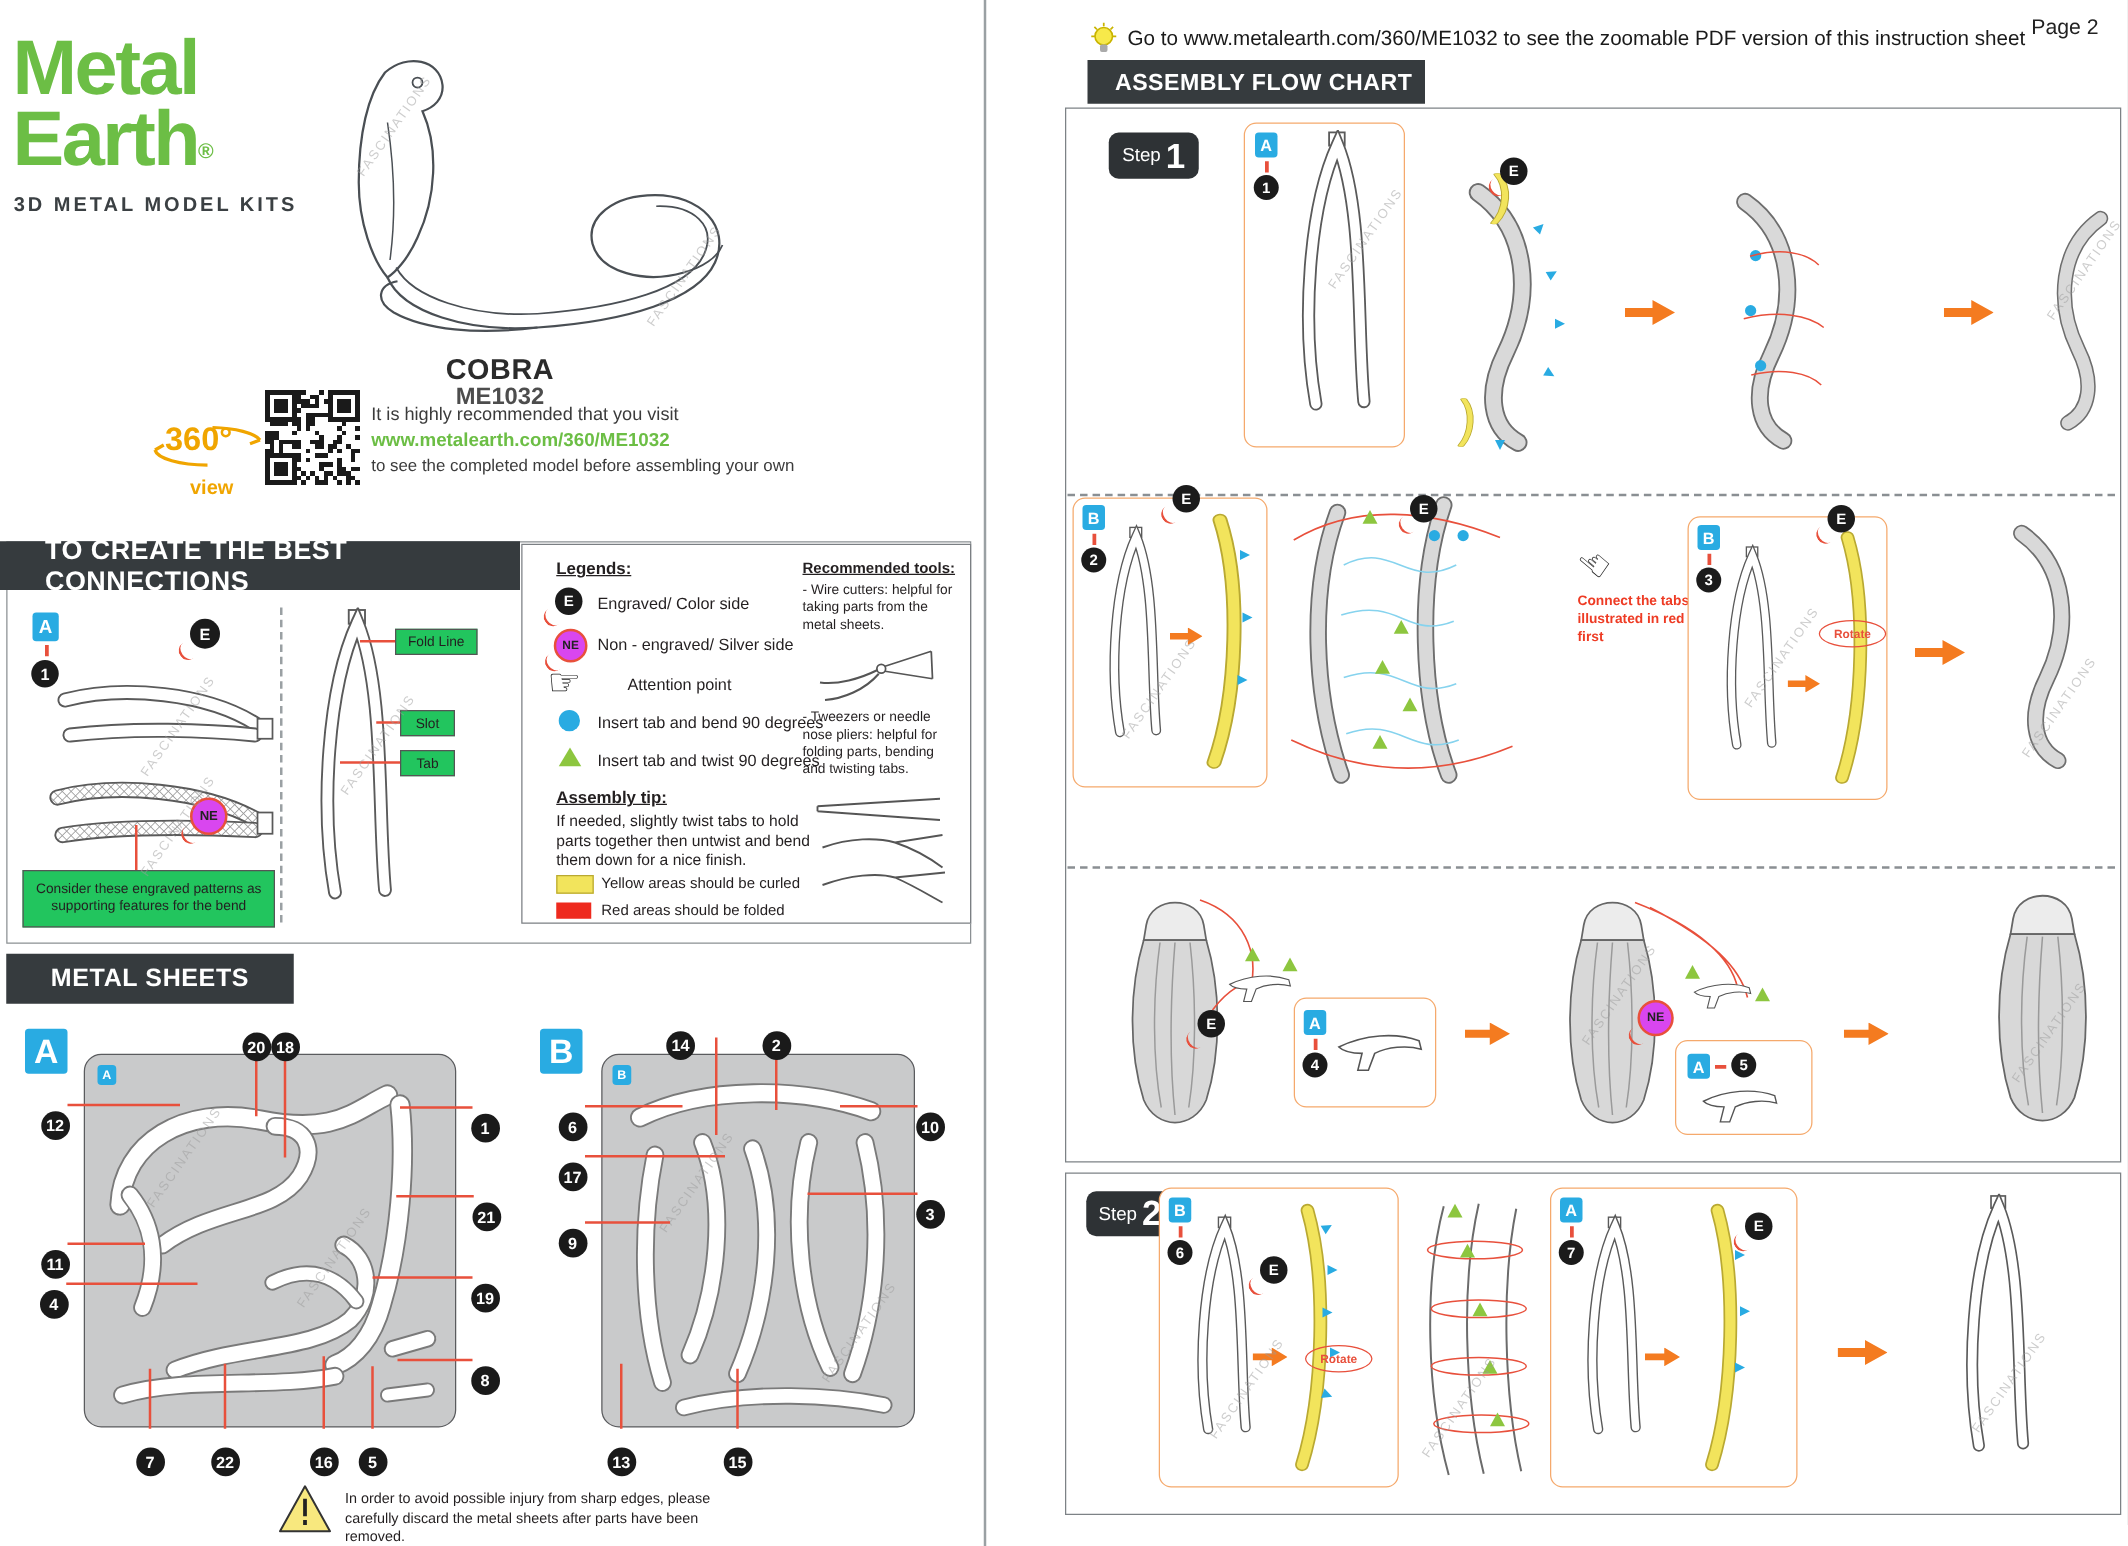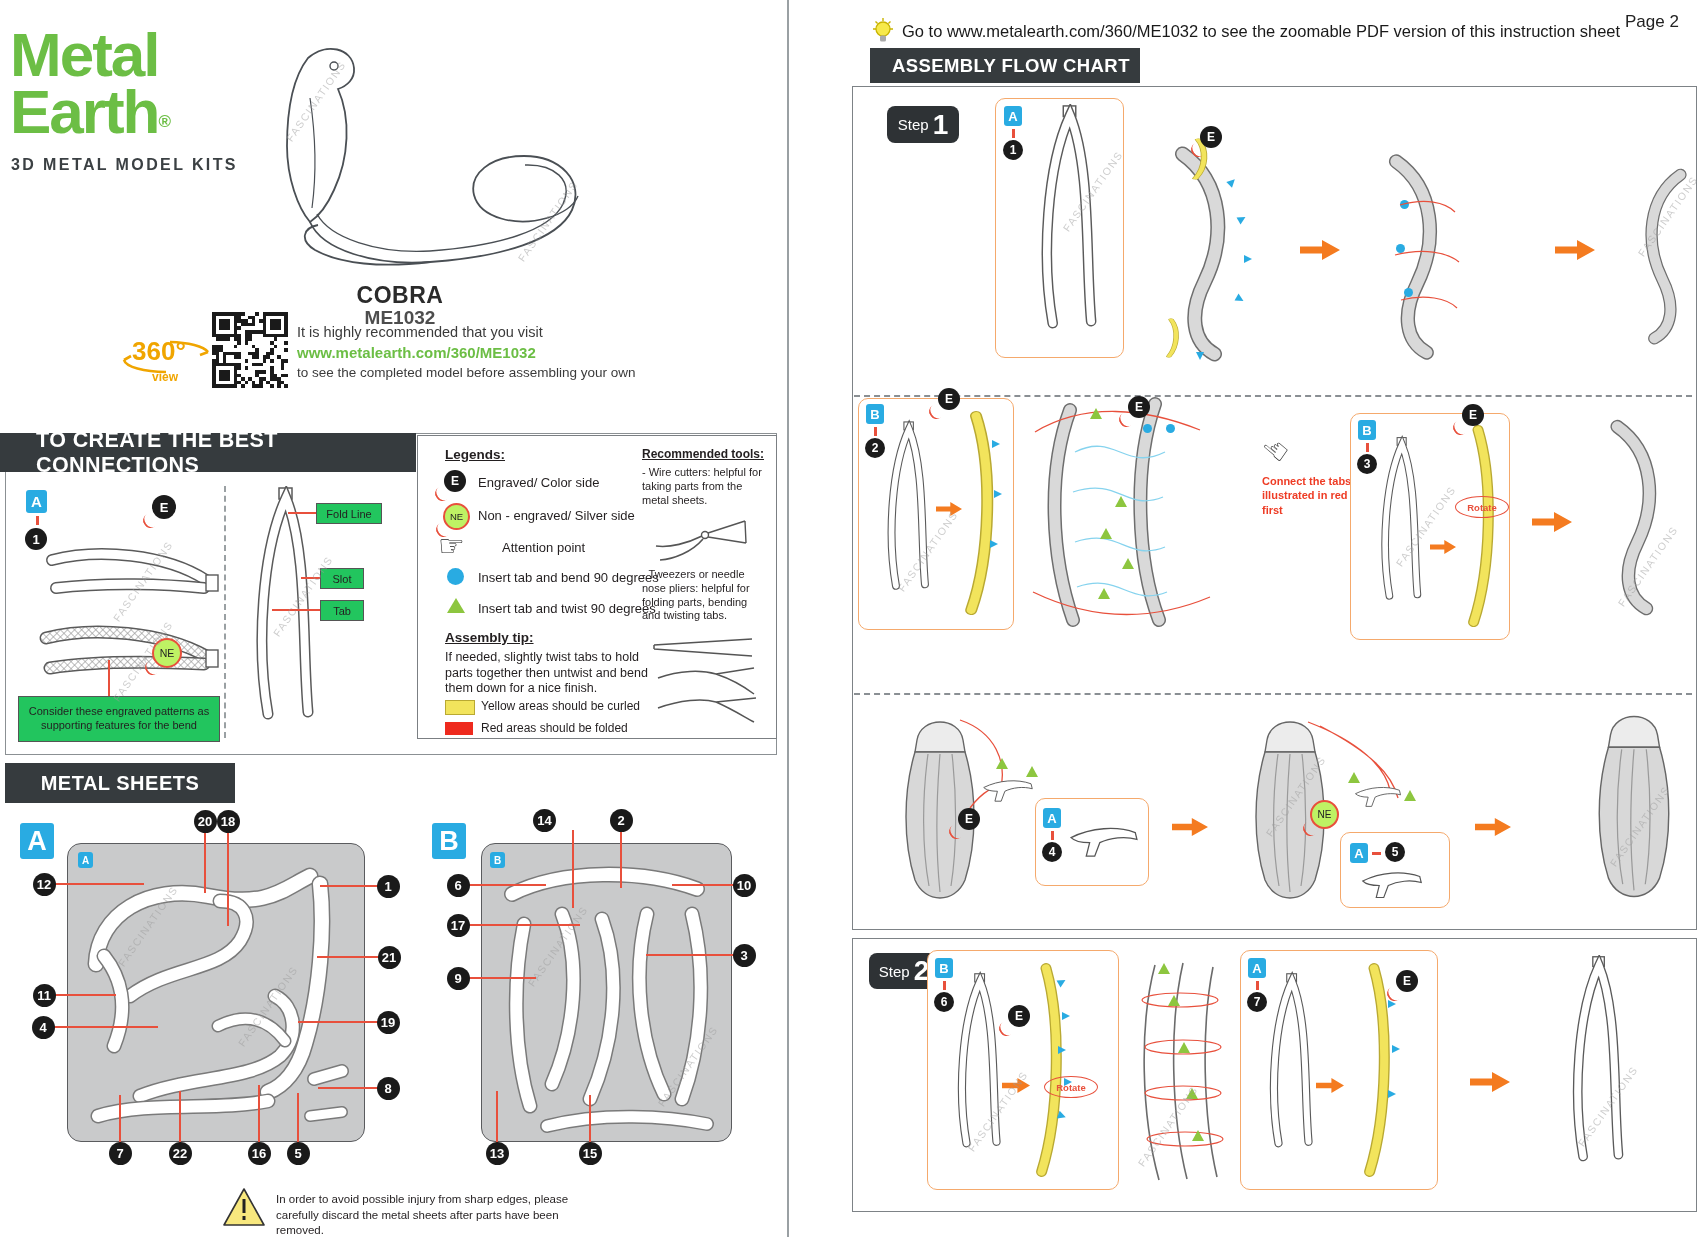--- a/index.html
+++ b/index.html
@@ -3,27 +3,27 @@
 <meta charset="utf-8">
 <style>
   html,body{margin:0;padding:0;background:#e8e8e8;font-family:"Liberation Sans",sans-serif;}
   #page{position:relative;width:1702px;height:1237px;background:#fff;overflow:hidden;color:#231f20;}
   .abs{position:absolute;}
   .bar{background:#363b3e;color:#fff;font-weight:bold;display:flex;align-items:center;}
   .cyan-badge{background:#29abe2;color:#fff;font-weight:bold;display:flex;align-items:center;justify-content:center;border-radius:3px;}
   .circle-badge{background:#1b1b1b;color:#fff;border-radius:50%;display:flex;align-items:center;justify-content:center;font-weight:bold;}
   .ebadge{background:#1b1b1b;color:#fff;border-radius:50%;display:flex;align-items:center;justify-content:center;font-weight:bold;position:absolute;}
   .ebadge::after,.nebadge::after{content:'';position:absolute;width:13px;height:15px;border-left:2.4px solid #e8503c;border-radius:50%;left:-9px;bottom:-9px;transform:rotate(-35deg);}
-  .nebadge{background:#bef264;color:#222;border:2px solid #e8503c;border-radius:50%;display:flex;align-items:center;justify-content:center;font-weight:normal;position:absolute;}
+  .nebadge{background:#d946ef;color:#222;border:2px solid #e8503c;border-radius:50%;display:flex;align-items:center;justify-content:center;font-weight:bold;position:absolute;}
   .rtick{position:absolute;width:3px;height:9px;background:#e8503c;}
   .rtick-h{position:absolute;width:9px;height:3px;background:#e8503c;}
   .orange-box{position:absolute;border:1.5px solid #f5a96c;border-radius:10px;background:#fff;}
   .step-badge{position:absolute;background:#2e3235;color:#fff;border-radius:8px;display:flex;align-items:center;justify-content:center;gap:4px;}
   .block-arrow{position:absolute;background:#f47b20;clip-path:polygon(0 32%,55% 32%,55% 0,100% 50%,55% 100%,55% 68%,0 68%);}
-  .callout{position:absolute;width:23px;height:23px;background:#1a1a1a;border-radius:50%;color:#fff;font-size:13px;font-weight:bold;display:flex;align-items:center;justify-content:center;z-index:4;}
+  .callout{position:absolute;width:23px;height:23px;background:#1a1a1a;border-radius:50%;color:#fff;font-size:13px;font-weight:bold;display:flex;align-items:center;justify-content:center;z-index:4;margin-top:16px;}
   .callout-line{position:absolute;background:#e8503c;z-index:3;}
   .wm{position:absolute;color:#9c9c9c;opacity:.5;font-size:10.5px;letter-spacing:1.6px;transform:rotate(-55deg);white-space:nowrap;pointer-events:none;z-index:2;}
   .label-box{position:absolute;border:1.2px solid #555;background:#22c55e;font-size:11px;display:flex;align-items:center;justify-content:center;}
   .redline{position:absolute;background:#e8503c;}
   .dashed-h{position:absolute;border-top:2px dashed #8a8f93;}
   .dashed-v{position:absolute;border-left:2px dashed #9aa0a3;}
   .rotate-pill{position:absolute;border:1.5px solid #e8503c;border-radius:50%;color:#e8503c;font-size:9.5px;font-weight:bold;display:flex;align-items:center;justify-content:center;background:transparent;}
   .bdot{position:absolute;width:9px;height:9px;border-radius:50%;background:#29abe2;}
   .barrow{position:absolute;width:0;height:0;border-left:4px solid transparent;border-right:4px solid transparent;border-bottom:8px solid #29abe2;}
   .gtri{position:absolute;width:0;height:0;border-left:6px solid transparent;border-right:6px solid transparent;border-bottom:11px solid #8dc63f;}
@@ -112,21 +112,21 @@
   <div class="abs" style="left:270px;top:282px;width:260px;text-align:center;font-size:23px;font-weight:800;color:#2b2b2b;letter-spacing:.5px;">COBRA</div>
   <div class="abs" style="left:270px;top:307px;width:260px;text-align:center;font-size:19px;font-weight:bold;color:#4d4d4d;">ME1032</div>
 
   <div class="abs" style="left:118px;top:330px;width:96px;height:50px;">
     <svg width="96" height="50" viewBox="0 0 96 50">
       <path d="M6,30 A42,13 0 0 0 48,42" fill="none" stroke="#f0a500" stroke-width="2.6"></path>
       <path d="M90,22 A42,13 0 0 0 52,12" fill="none" stroke="#f0a500" stroke-width="2.6"></path>
       <path d="M6,30 l7,-4 M90,22 l-8,3" fill="none" stroke="#f0a500" stroke-width="2.6"></path>
     </svg>
     <div class="abs" style="left:14px;top:6px;font-size:26px;font-weight:800;color:#f0a500;">360°</div>
-    <div class="abs" style="left:34px;top:40px;font-size:12px;font-weight:bold;color:#f0a500;">view</div>
+    <div class="abs" style="left:34px;top:52px;font-size:16px;font-weight:bold;color:#f0a500;">view</div>
   </div>
 
   <div class="abs" style="left:212px;top:312px;width:76px;height:76px;">
     <svg id="qr" width="76" height="76" viewBox="0 0 21 21" shape-rendering="crispEdges">
         <rect x="0" y="0" width="1" height="1" fill="#1a1a1a"></rect>
         <rect x="1" y="0" width="1" height="1" fill="#1a1a1a"></rect>
         <rect x="2" y="0" width="1" height="1" fill="#1a1a1a"></rect>
         <rect x="3" y="0" width="1" height="1" fill="#1a1a1a"></rect>
         <rect x="4" y="0" width="1" height="1" fill="#1a1a1a"></rect>
         <rect x="5" y="0" width="1" height="1" fill="#1a1a1a"></rect>

